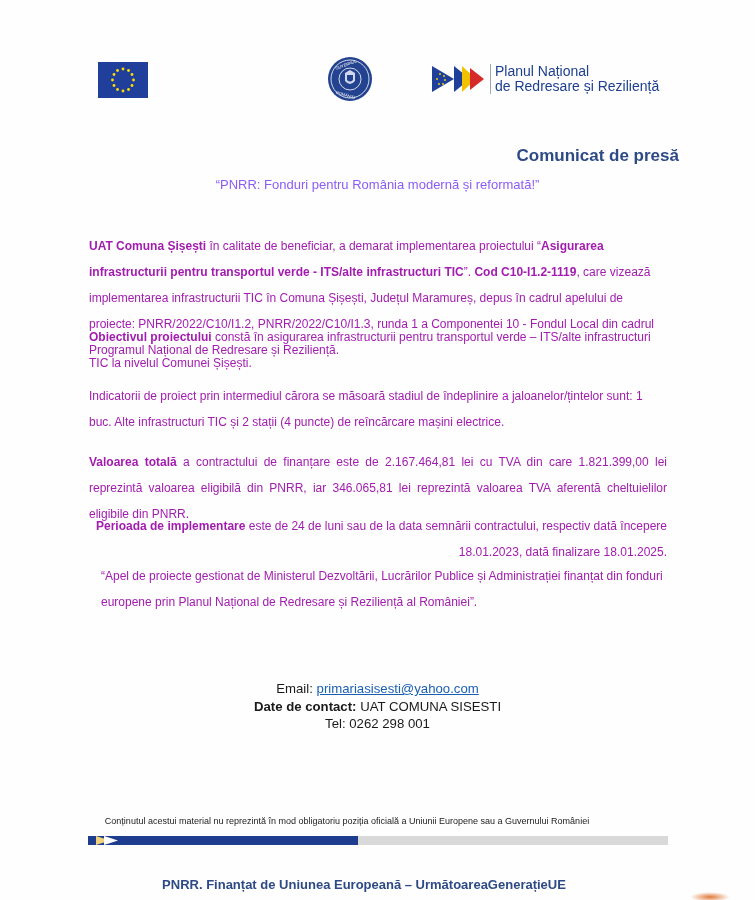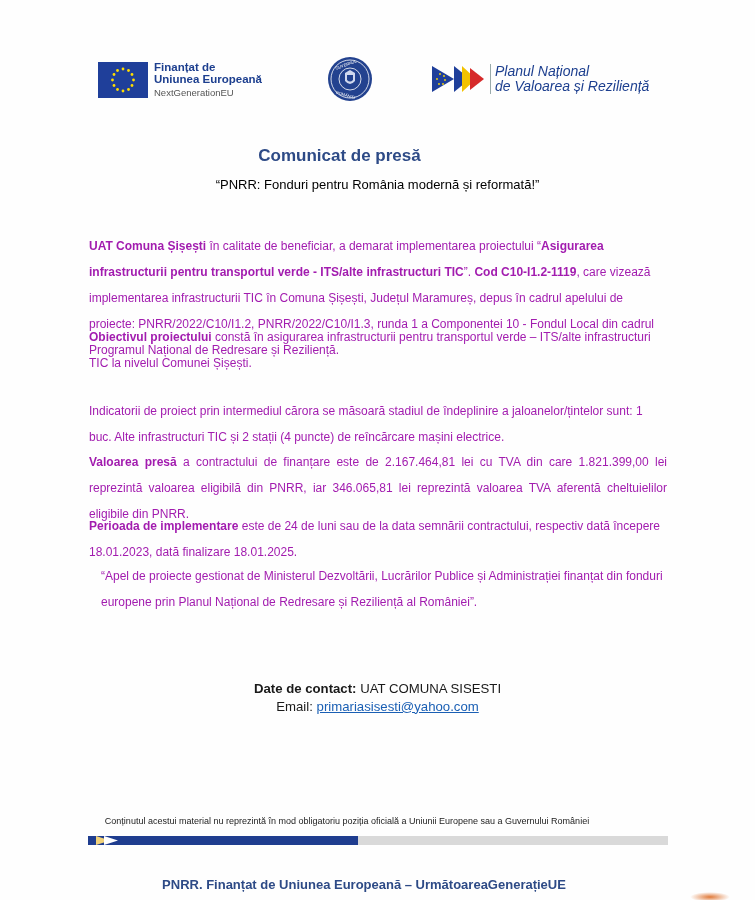--- a/index.html
+++ b/index.html
@@ -12,32 +12,32 @@
   .eu-logo { left:98px; top:60px; width:190px; height:40px; display:flex; align-items:center; }
   .eu-flag { width:50px; height:36px; background:#1f3f9a; position:relative; flex:none; }
   .eu-flag svg { position:absolute; left:0; top:0; }
   .eu-text { margin-left:6px; line-height:12px; }
   .eu-text .l1, .eu-text .l2 { color:#1d3f8f; font-weight:bold; font-size:11.5px; display:block; }
   .eu-text .l3 { color:#555; font-size:9.5px; display:block; margin-top:2px; }
   .gov-logo { left:327px; top:56px; width:46px; height:46px; }
   .pnrr-logo { left:432px; top:60px; width:240px; height:38px; display:flex; align-items:center; }
   .pnrr-arrows { width:56px; height:30px; flex:none; }
   .pnrr-bar { width:1px; height:30px; background:#9aa; margin:0 4px 0 2px; }
-  .pnrr-text { color:#1d3f8f; font-size:14px; line-height:15px;font-style:italic; }
+  .pnrr-text { color:#1d3f8f; font-size:14px; line-height:15px; }
 
-  .title { left:0; width:679px; top:146px; text-align:center; color:#2d4a86; font-weight:bold; font-size:17px; }
-  .subtitle { left:0; width:755px; top:177px; text-align:center; color:#000000; font-size:13px; }
+  .title { left:0; width:679px; top:146px; text-align:right; color:#2d4a86; font-weight:bold; font-size:17px; }
+  .subtitle { left:0; width:755px; top:177px; text-align:center; color:#8b5cf6; font-size:13px; }
 
   .para { left:89px; width:578px; font-size:12px; line-height:26px; color:#a21caf; }
   .para b { font-weight:bold; }
   .p1 { top:233px; }
   .p2 { top:324px; }
-  .p3 { top:398px; }
+  .p3 { top:383px; }
   .p4 { top:449px; text-align:justify; }
-  .p5 { top:513px; }
+  .p5 { top:513px;text-align:right; }
   .p6 { top:563px;margin-left:12px; }
 
   .contact { left:0; width:755px; top:680px; text-align:center; font-size:13.2px; line-height:17.5px; }
   .contact a { color:#1a5fb4; text-decoration:underline; }
 
   .disclaimer { left:0; width:694px; top:816px; text-align:center; font-size:9px; color:#222; }
   .footer-bar { left:88px; top:836px; width:580px; height:9px; background:#d9d9d9; }
   .footer-bar .blue { position:absolute; left:0; top:0; width:270px; height:9px; background:#1f3d8f; }
   .footer-bar svg { position:absolute; left:0; top:-1px; }
   .footer-text { left:0; width:728px; top:877px; text-align:center; color:#2d4a86; font-weight:bold; font-size:13px; }
@@ -57,25 +57,20 @@
           <circle cx="34" cy="23.5" r="1.4"></circle>
           <circle cx="30.5" cy="27.5" r="1.4"></circle>
         <circle cx="25" cy="29" r="1.4"></circle>
           <circle cx="19.5" cy="27.5" r="1.4"></circle>
           <circle cx="16" cy="23.5" r="1.4"></circle>
         <circle cx="14.5" cy="18" r="1.4"></circle>
           <circle cx="16" cy="12.5" r="1.4"></circle>
           <circle cx="19.5" cy="8.5" r="1.4"></circle>
       </g>
     </svg>
-  </div>
-  <div class="eu-text">
-    <span class="l1">Finanțat de</span>
-    <span class="l2">Uniunea Europeană</span>
-    <span class="l3">NextGenerationEU</span>
   </div>
 </div>
 
 <div class="abs gov-logo">
   <svg width="46" height="46" viewBox="0 0 46 46">
     <circle cx="23" cy="23" r="22" fill="#23428f"></circle>
     <circle cx="23" cy="23" r="19" fill="none" stroke="#fff" stroke-width="0.8"></circle>
     <circle cx="23" cy="23" r="11" fill="none" stroke="#fff" stroke-width="0.8"></circle>
     <path d="M18 17 L23 14 L28 17 L28 25 Q23 31 18 25 Z" fill="#d0d8ee"></path>
     <path d="M20 19 L26 19 L26 24 Q23 27 20 24 Z" fill="#23428f"></path>
@@ -97,54 +92,55 @@
         <circle cx="12" cy="12" r="0.9"></circle>
         <circle cx="13" cy="16" r="0.9"></circle>
         <circle cx="11" cy="20" r="0.9"></circle>
         <circle cx="7" cy="20" r="0.9"></circle>
         <circle cx="5" cy="15" r="0.9"></circle>
       </g>
   </svg>
   <div class="pnrr-bar"></div>
   <div class="pnrr-text">
     <div>Planul Național</div>
-    <div>de Valoarea și Reziliență</div>
+    <div>de Redresare și Reziliență</div>
   </div>
 </div>
 
 <div class="abs title">Comunicat de presă</div>
 <div class="abs subtitle">“PNRR: Fonduri pentru România modernă și reformată!”</div>
 
 <div class="abs para p1">
   <b>UAT Comuna Șișești</b><span> în calitate de beneficiar, a demarat implementarea proiectului “</span><b>Asigurarea infrastructurii pentru transportul verde - ITS/alte infrastructuri TIC</b><span>”. </span><b>Cod C10-I1.2-1119</b><span>, care vizează implementarea infrastructurii TIC în Comuna Șișești, Județul Maramureș, depus în cadrul apelului de proiecte: PNRR/2022/C10/I1.2, PNRR/2022/C10/I1.3, runda 1 a Componentei 10 - Fondul Local din cadrul Programul Național de Redresare și Reziliență.</span>
 </div>
 
 <div class="abs para p2">
   <b>Obiectivul proiectului</b><span> constă în asigurarea infrastructurii pentru transportul verde – ITS/alte infrastructuri TIC la nivelul Comunei Șișești.</span>
 </div>
 
 <div class="abs para p3">
   <span>Indicatorii de proiect prin intermediul cărora se măsoară stadiul de îndeplinire a jaloanelor/țintelor sunt: 1 buc. Alte infrastructuri TIC și 2 stații (4 puncte) de reîncărcare mașini electrice.</span>
 </div>
 
 <div class="abs para p4">
-  <b>Valoarea presă</b><span> a contractului de finanțare este de 2.167.464,81 lei cu TVA din care 1.821.399,00  lei reprezintă valoarea eligibilă din PNRR, iar 346.065,81 lei reprezintă valoarea TVA aferentă cheltuielilor eligibile din PNRR.</span>
+  <b>Valoarea totală</b><span> a contractului de finanțare este de 2.167.464,81 lei cu TVA din care 1.821.399,00  lei reprezintă valoarea eligibilă din PNRR, iar 346.065,81 lei reprezintă valoarea TVA aferentă cheltuielilor eligibile din PNRR.</span>
 </div>
 
 <div class="abs para p5">
   <b>Perioada de implementare</b><span> este de 24 de luni sau de la data semnării contractului, respectiv dată începere 18.01.2023, dată finalizare 18.01.2025.</span>
 </div>
 
 <div class="abs para p6">
   <span>“Apel de proiecte gestionat de Ministerul Dezvoltării, Lucrărilor Publice și Administrației finanțat din fonduri europene prin Planul Național de Redresare și Reziliență al României”.</span>
 </div>
 
 <div class="abs contact">
+  <div><span>Email: </span><a>primariasisesti@yahoo.com</a></div>
   <div><b>Date de contact:</b><span> UAT COMUNA SISESTI</span></div>
-  <div><span>Email: </span><a>primariasisesti@yahoo.com</a></div>
+  <div>Tel: 0262 298 001</div>
 </div>
 
 <div class="abs disclaimer">Conținutul acestui material nu reprezintă în mod obligatoriu poziția oficială a Uniunii Europene sau a Guvernului României</div>
 <div class="abs footer-bar">
   <div class="blue"></div>
   <svg width="40" height="11" viewBox="0 0 40 11">
     <polygon points="0,1 12,5.5 0,10" fill="#1f3d8f"></polygon>
     <polygon points="8,1 22,5.5 8,10" fill="#f2d27a"></polygon>
     <polygon points="16,1 30,5.5 16,10" fill="#ffffff"></polygon>
   </svg>

